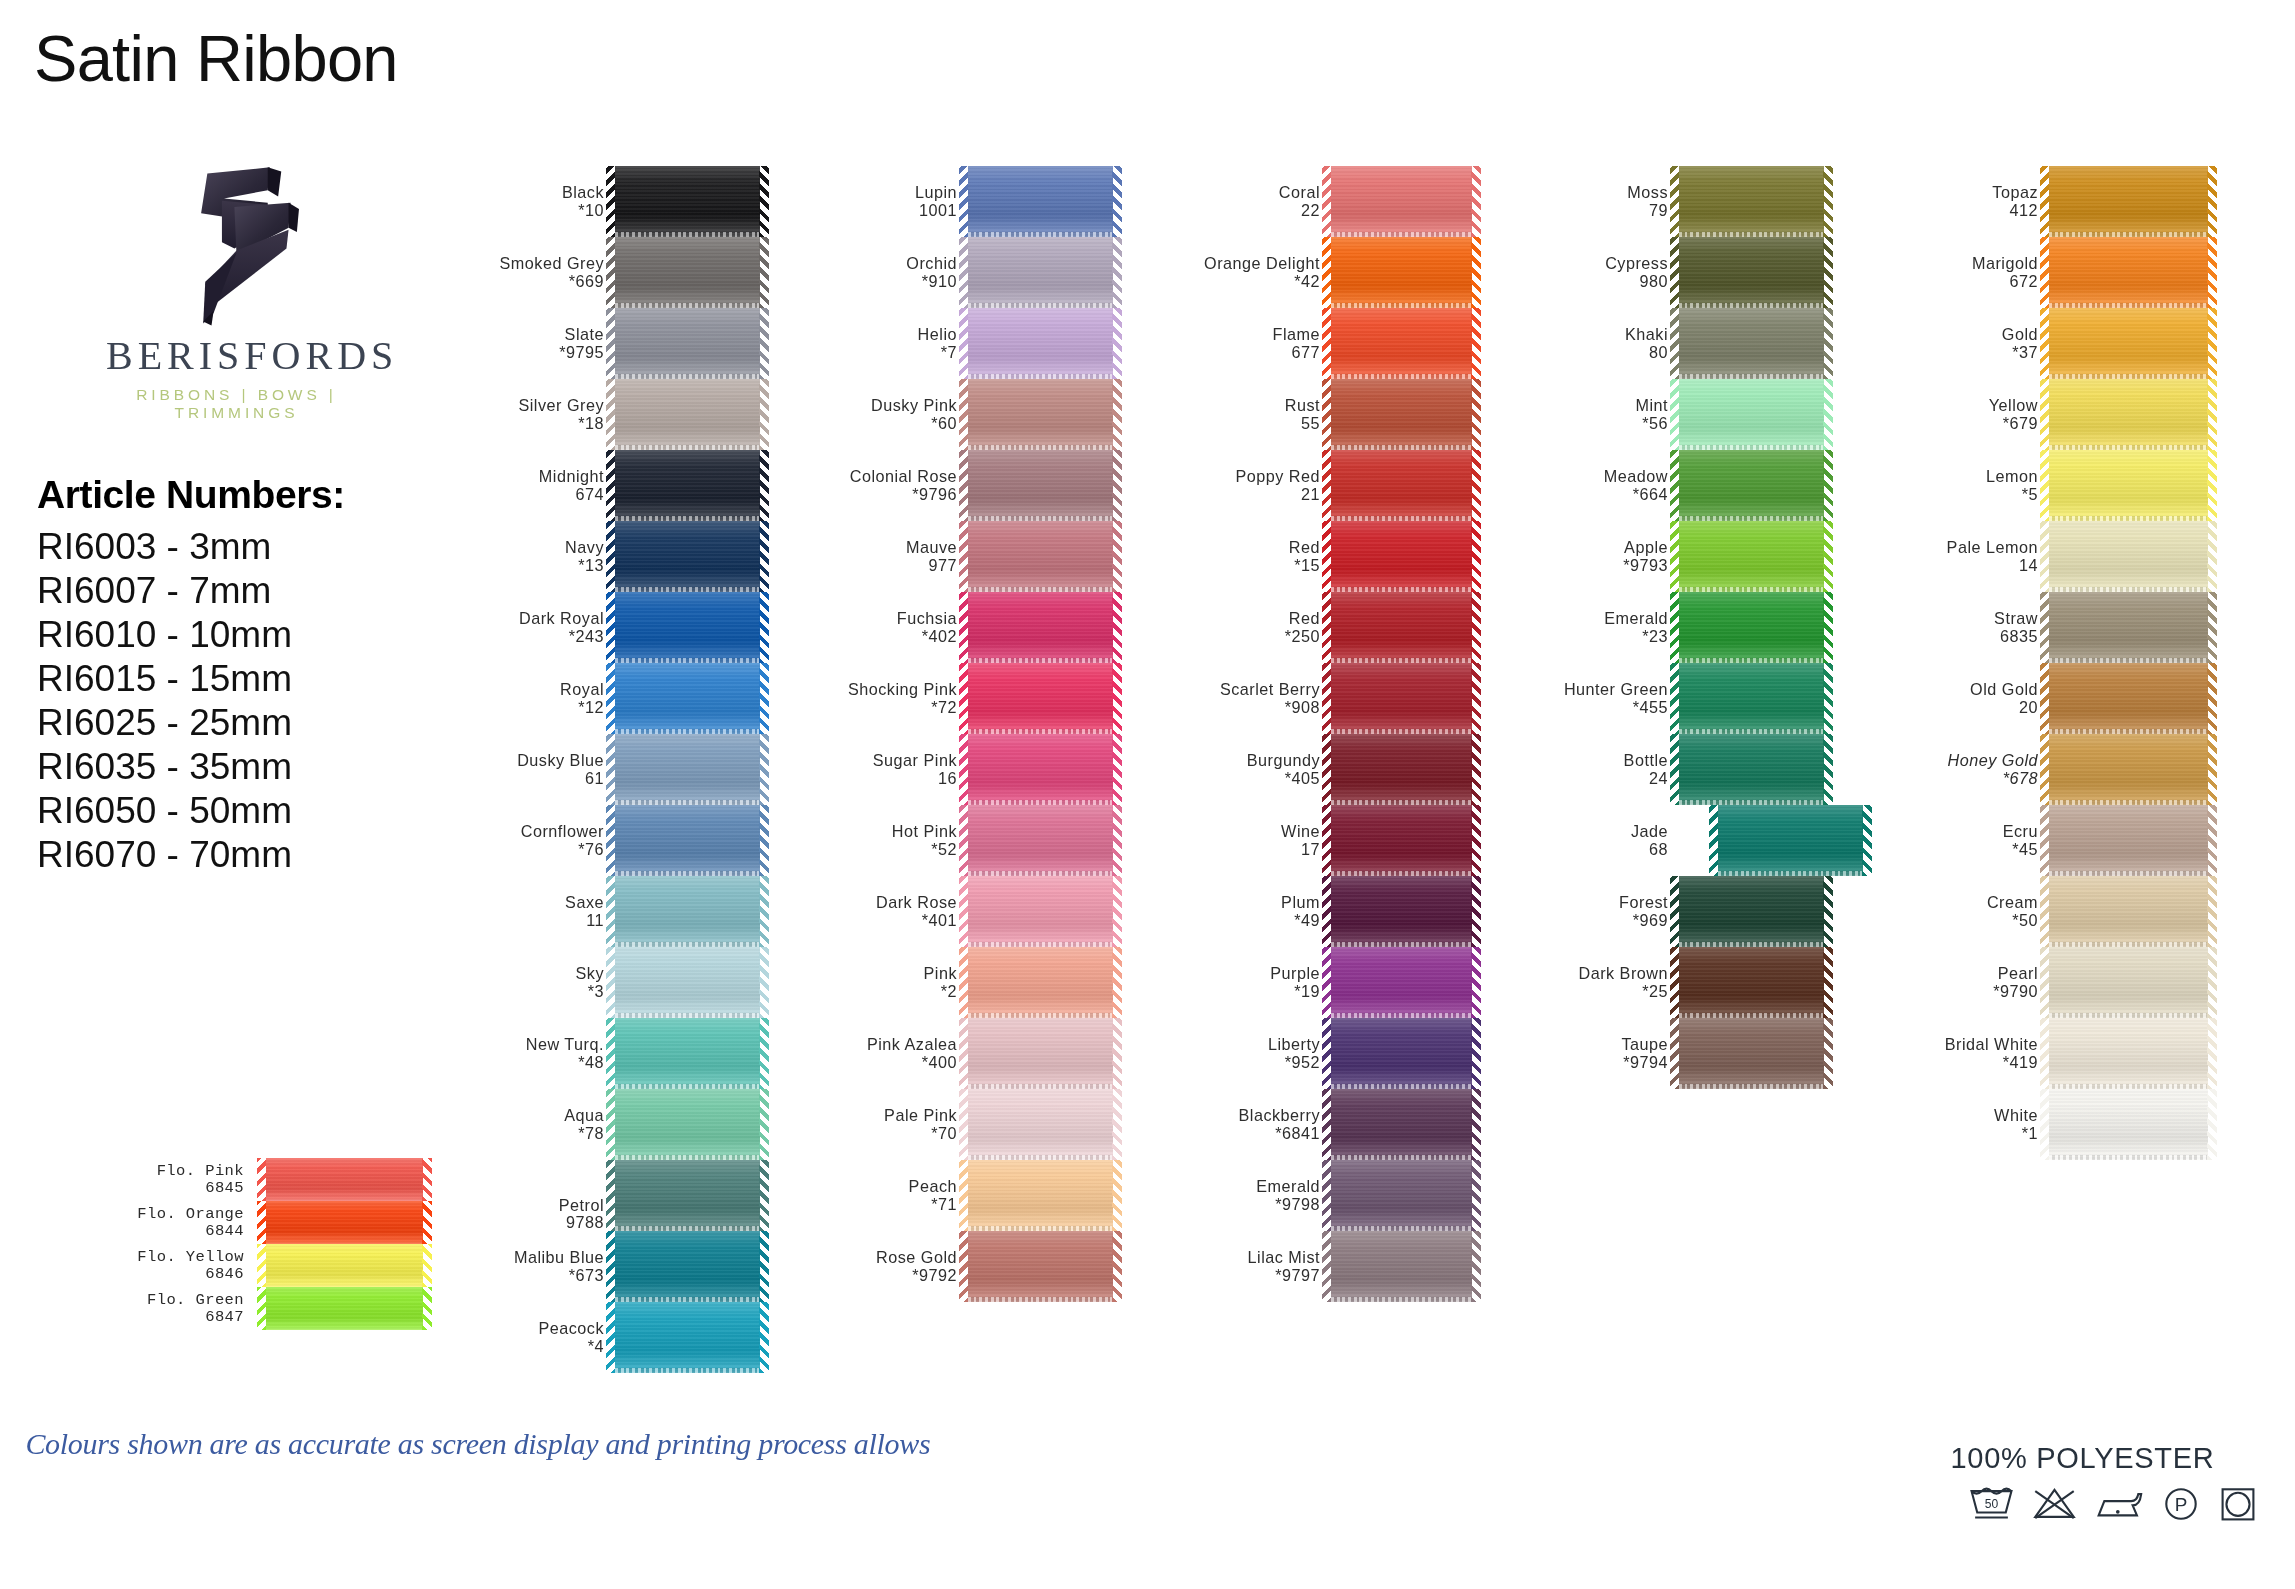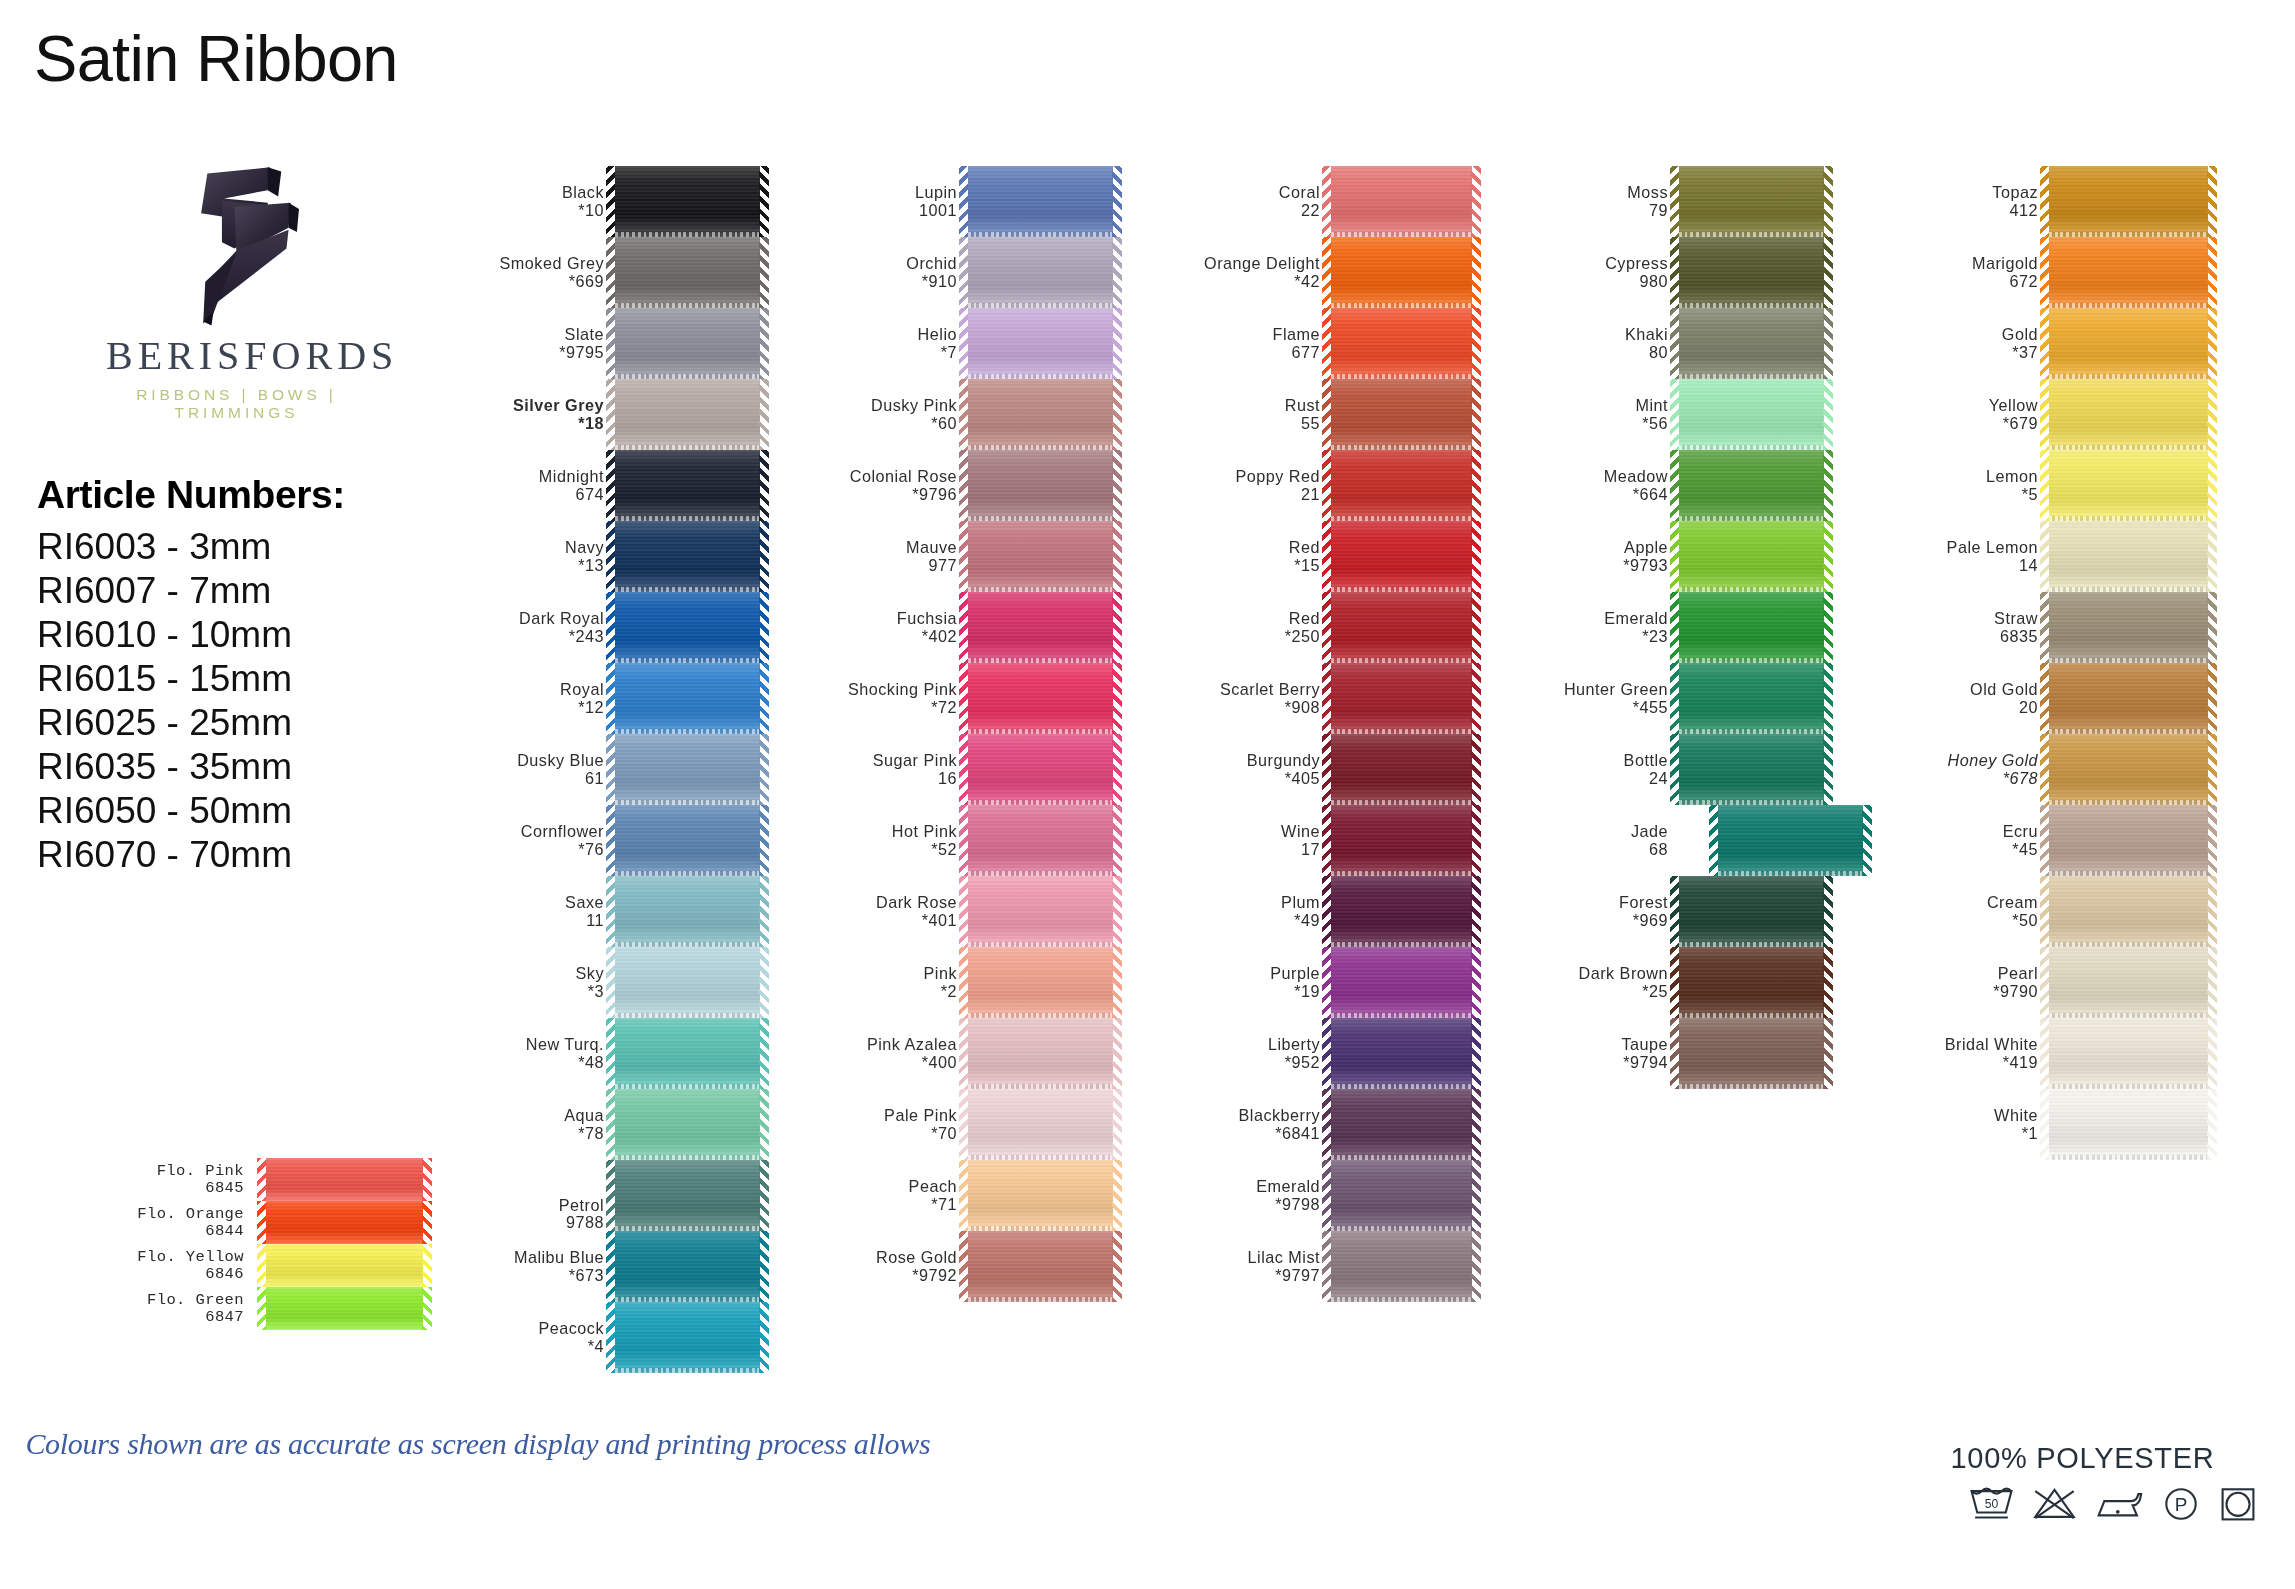--- a/index.html
+++ b/index.html
@@ -226,21 +226,21 @@
         <div class="row" style="height: 71px;">
           <div class="row-label" style="width:138px">
             <span class="row-name">Slate</span>
             <span class="row-code">*9795</span>
           </div>
           <div class="sw" style="width:145px;height:71px;background:#8d909b;color:#8d909b;">
             <div class="sheen"></div>
             <div class="selvedge"></div>
           </div>
         </div>
-        <div class="row" style="height: 71px; font-weight: bold;">
+        <div class="row" style="height: 71px;">
           <div class="row-label" style="width:138px">
             <span class="row-name">Silver Grey</span>
             <span class="row-code">*18</span>
           </div>
           <div class="sw" style="width:145px;height:71px;background:#b6aaa4;color:#b6aaa4;">
             <div class="sheen"></div>
             <div class="selvedge"></div>
           </div>
         </div>
         <div class="row" style="height: 71px;">

